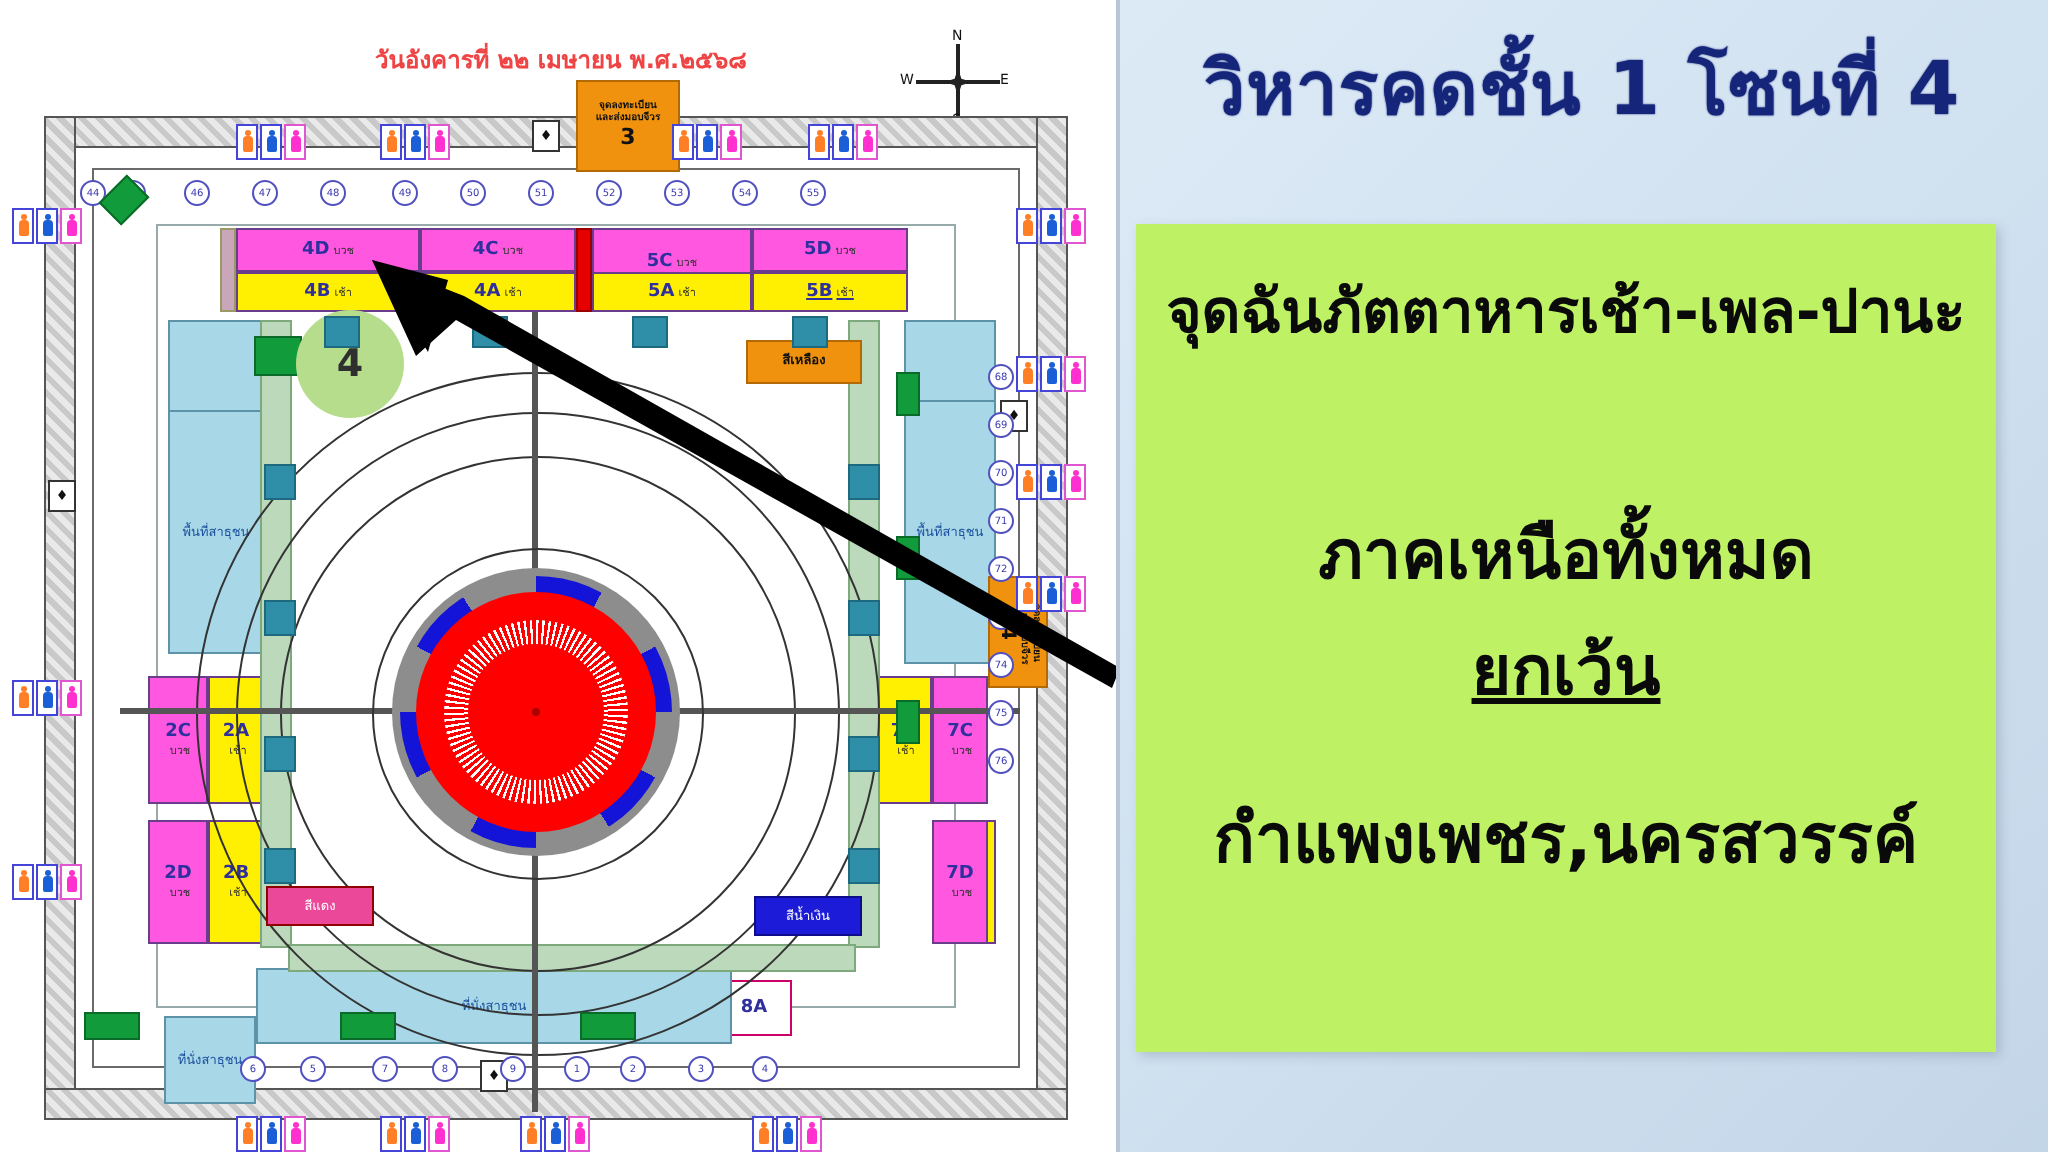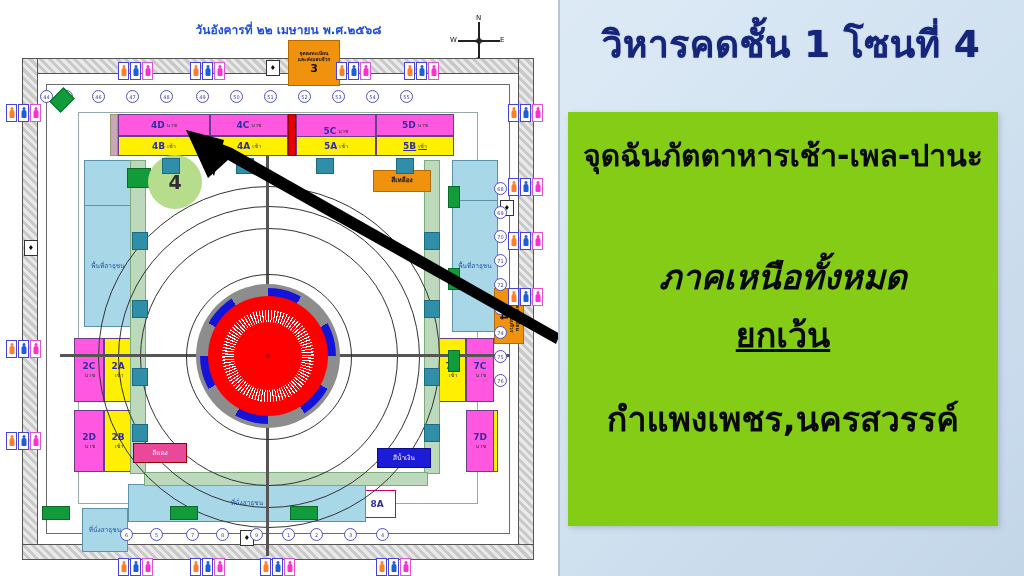--- a/index.html
+++ b/index.html
@@ -11,33 +11,33 @@
   }
   
   #right-panel{position:absolute;left:558px;top:0;width:466px;height:464px;}
   #zone-title{
     position:absolute;left:0;top:14px;width:466px;text-align:center;
     color:#15257a;font-weight:bold;font-size:37px;letter-spacing:.5px;
     text-shadow:0 0 1px #15257a;
   }
   #info-box{
     position:absolute;left:10px;top:112px;width:430px;height:414px;
-    background:#84cc16;box-shadow:2px 2px 5px rgba(80,90,110,.25);
+    background:#bef264;box-shadow:2px 2px 5px rgba(80,90,110,.25);
   }
   .info-line{width:100%;text-align:center;color:#0a0a0a;font-weight:bold;}
   #info-l1{position:absolute;top:20px;font-size:30px;}
-  #info-l2{position:absolute;top:138px;font-size:34px;font-style:italic;}
+  #info-l2{position:absolute;top:138px;font-size:34px;}
   #info-l3{position:absolute;top:196px;font-size:34px;text-decoration:underline;}
   #info-l4{position:absolute;top:280px;font-size:34px;}
 
   
   #map{position:absolute;left:0;top:0;width:558px;height:576px;background:#ffffff;
        border-right:2px solid #b9c6d4;overflow:hidden;}
-  #map-date{position:absolute;left:16px;top:20px;width:545px;text-align:center;
-            color:#1d4ed8;font-weight:bold;font-size:12px;}
+  #map-date{position:absolute;left:8px;top:20px;width:545px;text-align:center;
+            color:#ef4444;font-weight:bold;font-size:12px;}
   
   #compass{position:absolute;left:448px;top:14px;width:62px;height:56px;font-size:7px;color:#111;}
   #compass .rose{position:absolute;left:24px;top:20px;width:14px;height:14px;
       background:#222;clip-path:polygon(50% 0,62% 38%,100% 50%,62% 62%,50% 100%,38% 62%,0 50%,38% 38%);}
   #compass .n{position:absolute;left:28px;top:0;}
   #compass .s{position:absolute;left:28px;top:42px;}
   #compass .w{position:absolute;left:2px;top:22px;}
   #compass .e{position:absolute;left:52px;top:22px;}
   #compass .ax-v{position:absolute;left:30px;top:8px;width:2px;height:40px;background:#222;}
   #compass .ax-h{position:absolute;left:10px;top:26px;width:42px;height:2px;background:#222;}

